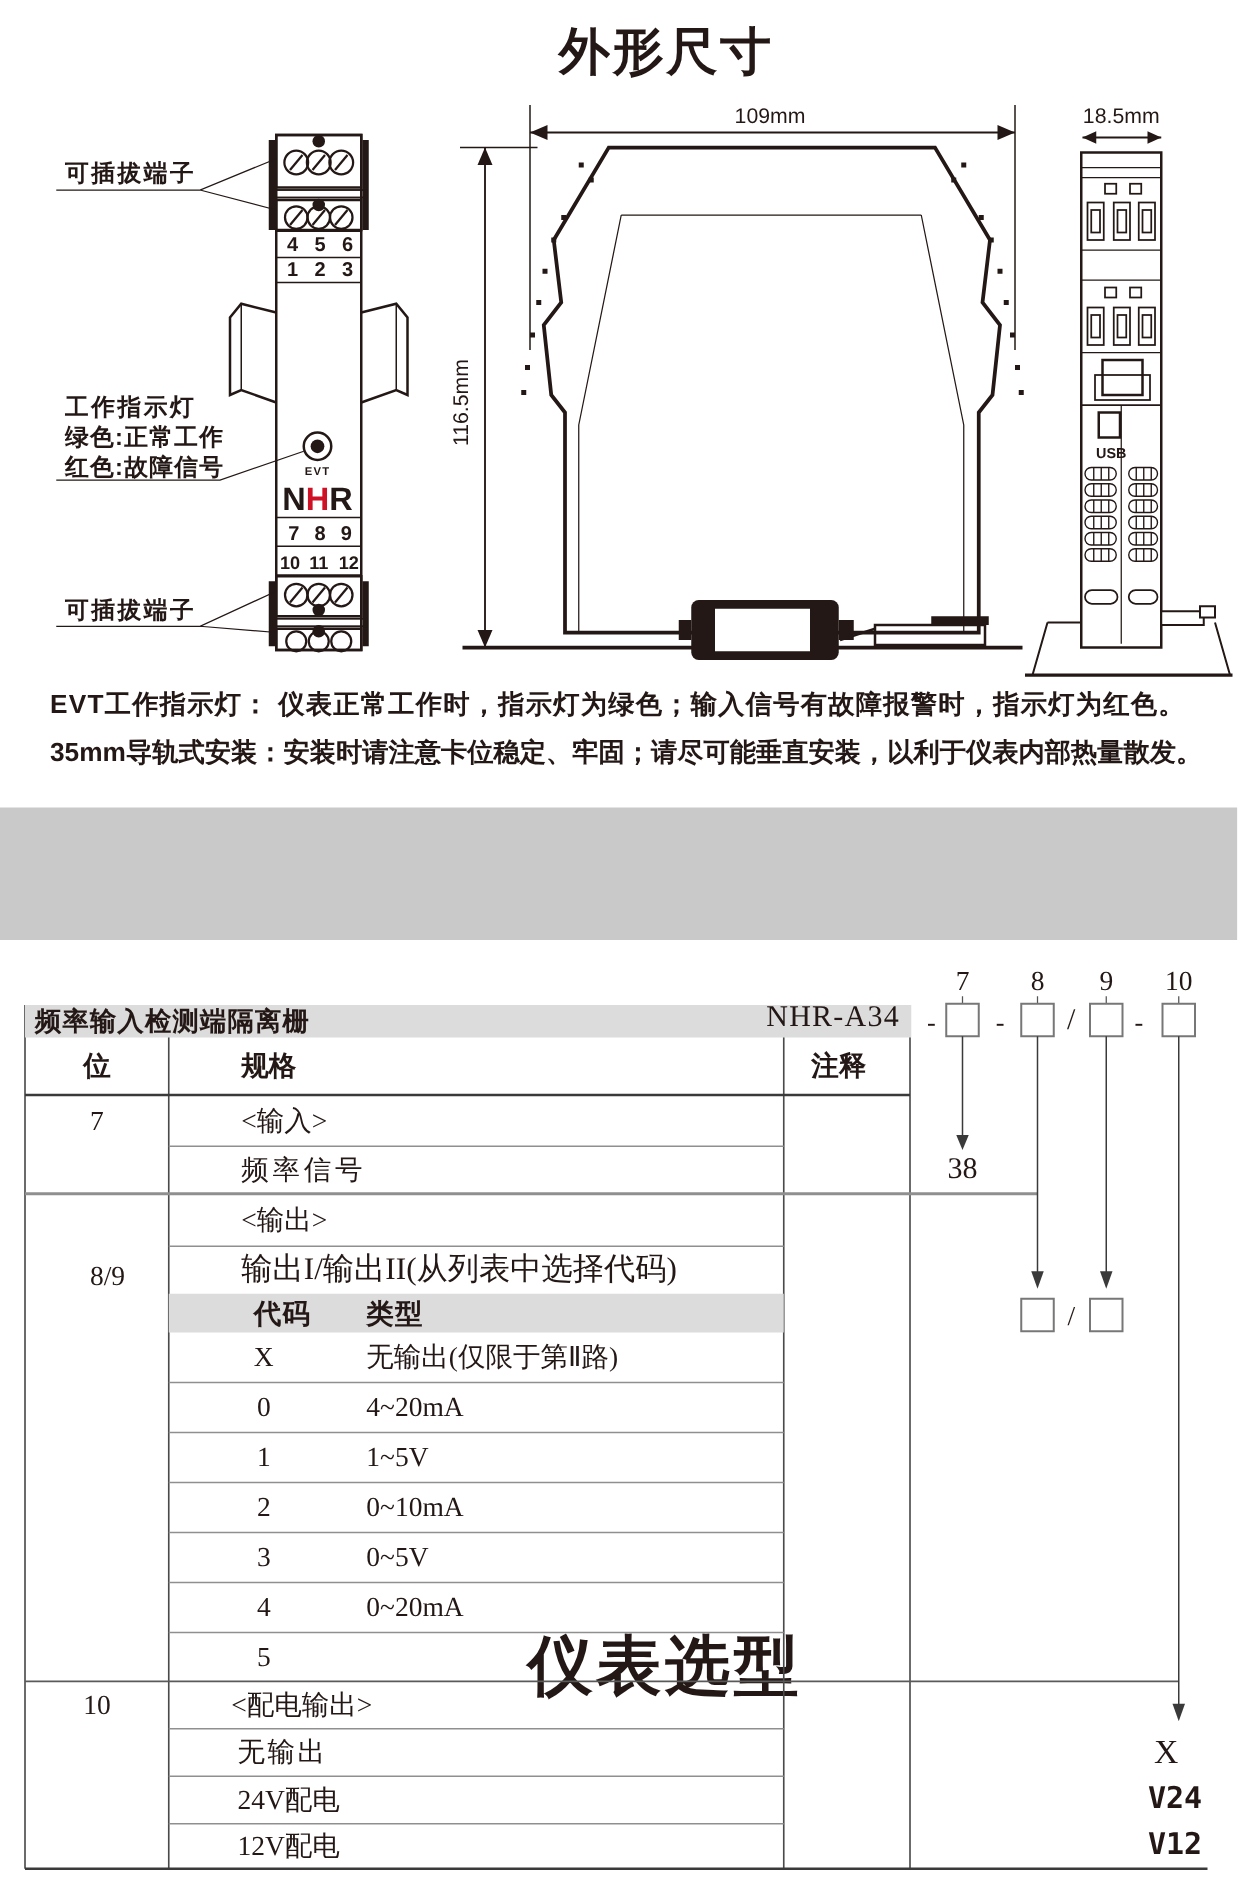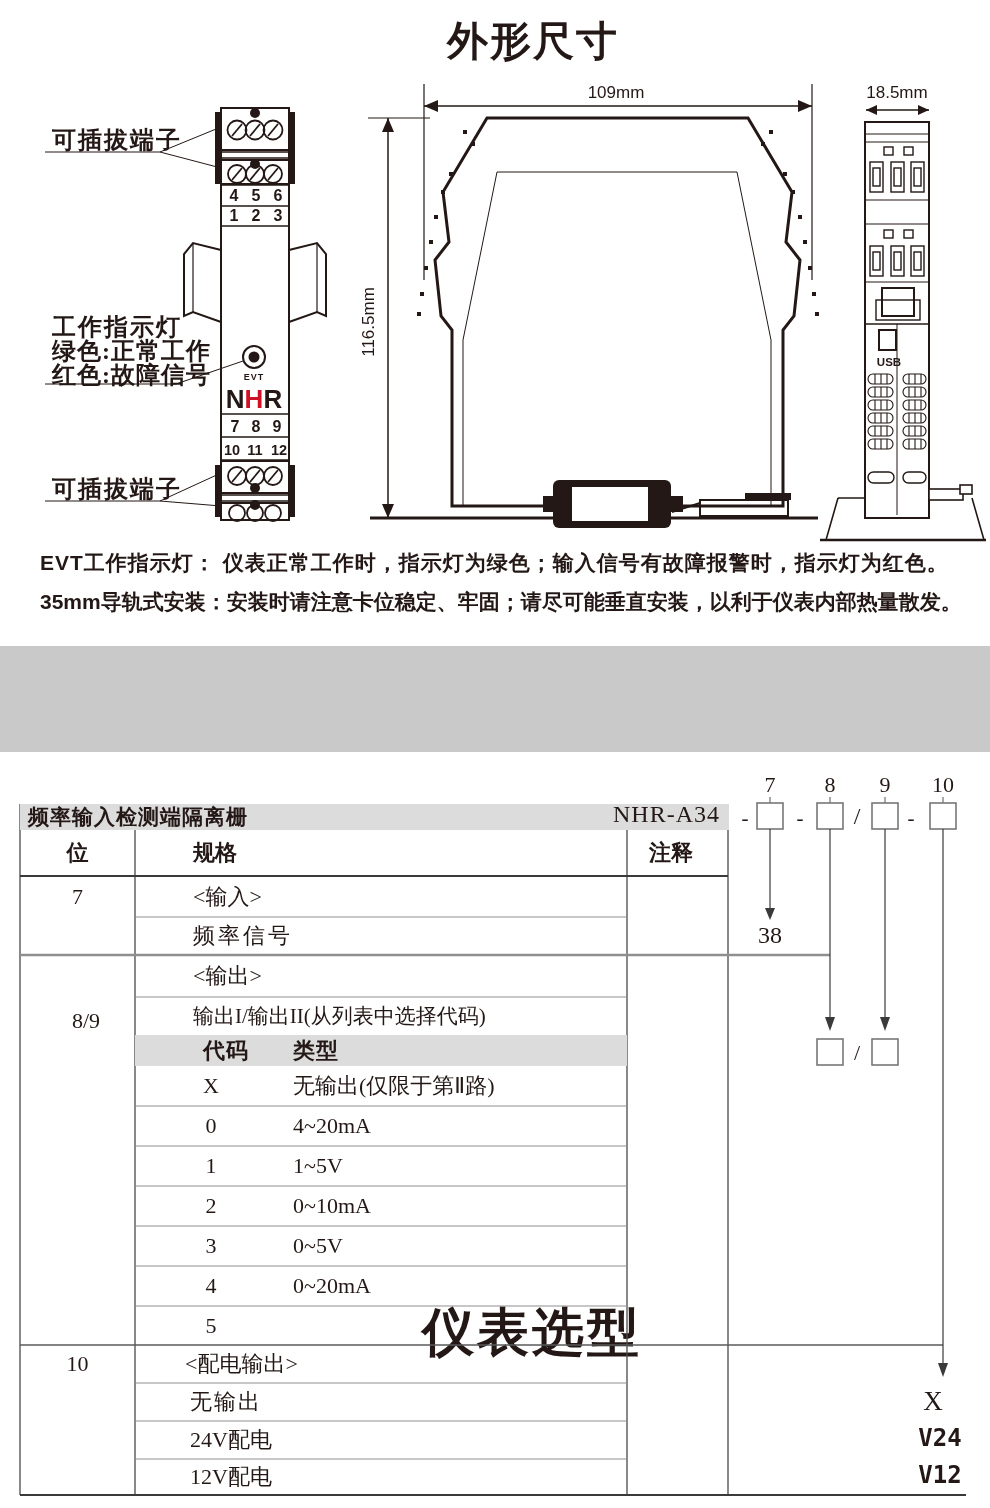--- a/index.html
+++ b/index.html
@@ -1,24 +1,24 @@
 <!DOCTYPE html>
 <html><head>
 <meta charset="utf-8">
 <style>
   html,body{margin:0;padding:0;background:#fff;}
   #page{position:relative;width:990px;height:1508px;background:#fff;overflow:hidden;
         font-family:"Liberation Sans",sans-serif;color:#231815;}
   .abs{position:absolute;}
   .ctr{text-align:center;}
-  .sans-b{font-family:Liberation Serif, serif;font-weight:bold;}
+  .sans-b{font-family:Liberation Sans, sans-serif;font-weight:bold;}
   .serif{font-family:"Liberation Serif",serif;}
   .mono{font-family:"DejaVu Sans Mono",monospace;}
   #main-title{left:383px;top:14px;width:300px;font-size:41px;letter-spacing:2px;}
-  .callout{font-size:24px;letter-spacing:2px;line-height:24px;}
+  .callout{font-size:19px;letter-spacing:2px;line-height:24px;}
   .note-line{left:40px;width:930px;font-size:21px;letter-spacing:1px;font-weight:bold;}
   #banner{left:0;top:646px;width:990px;height:106px;background:#c9c9c9;}
   #banner-title{left:0;top:652px;width:990px;font-size:52px;letter-spacing:3px;margin-left:37px;}
   #banner-sub{left:0;top:714px;width:990px;font-size:21px;font-weight:normal;color:#1b1b1b;}
   #model-bar{left:20px;top:804px;width:709px;height:26px;background:#dcdcdc;}
   #product-name{left:28px;top:803px;font-size:21px;font-weight:bold;letter-spacing:1px;}
   #model-code{left:560px;top:801px;width:160px;text-align:right;font-size:24px;letter-spacing:1px;}
   .hdr-cell{top:829px;height:47px;line-height:47px;font-size:22px;font-weight:bold;}
   .cell{font-size:22px;}
   .code-bar{left:135px;top:1035px;width:492px;height:31px;background:#dcdcdc;}
@@ -310,21 +310,21 @@
   <div class="abs serif hdr-cell" style="left:193px;">规格</div>
   <div class="abs ctr serif hdr-cell" style="left:627px;width:88px;">注释</div>
 
   <div class="abs ctr serif cell" style="left:20px;top:876px;width:115px;line-height:41px;">7</div>
   <div class="abs serif cell" style="left:193px;top:876px;line-height:41px;font-family:Liberation Serif, serif;">&lt;输入&gt;</div>
   <div class="abs serif cell" style="left:193px;top:917px;line-height:38px;letter-spacing:3px;">频率信号</div>
   <div class="abs ctr serif" style="left:750px;top:922px;width:40px;font-size:24px;">38</div>
 
   <div class="abs ctr serif cell" style="left:20px;top:1000px;width:132px;line-height:42px;">8/9</div>
   <div class="abs serif cell" style="left:193px;top:955px;line-height:42px;">&lt;输出&gt;</div>
-  <div class="abs serif" style="left:193px;top:997px;line-height:38px;font-size:21px;">输出I/输出II(从列表中选择代码)</div>
+  <div class="abs serif" style="left:193px;top:997px;line-height:38px;font-size:25px;">输出I/输出II(从列表中选择代码)</div>
   <div class="abs code-bar"></div>
   <div class="abs serif" style="left:203px;top:1035px;line-height:31px;font-size:22px;font-weight:bold;letter-spacing:1px;">代码</div>
   <div class="abs serif" style="left:293px;top:1035px;line-height:31px;font-size:22px;font-weight:bold;letter-spacing:1px;">类型</div>
   <div class="abs ctr serif" style="left:849px;top:1041px;width:16px;line-height:24px;font-size:22px;">/</div>
 
   <div class="abs ctr serif cell" style="left:191px;top:1066px;width:40px;line-height:40px;">X</div>
   <div class="abs serif cell" style="left:293px;top:1066px;line-height:40px;">无输出(仅限于第Ⅱ路)</div>
   <div class="abs ctr serif cell" style="left:191px;top:1106px;width:40px;line-height:40px;">0</div>
   <div class="abs serif cell" style="left:293px;top:1106px;line-height:40px;">4~20mA</div>
   <div class="abs ctr serif cell" style="left:191px;top:1146px;width:40px;line-height:40px;">1</div>

